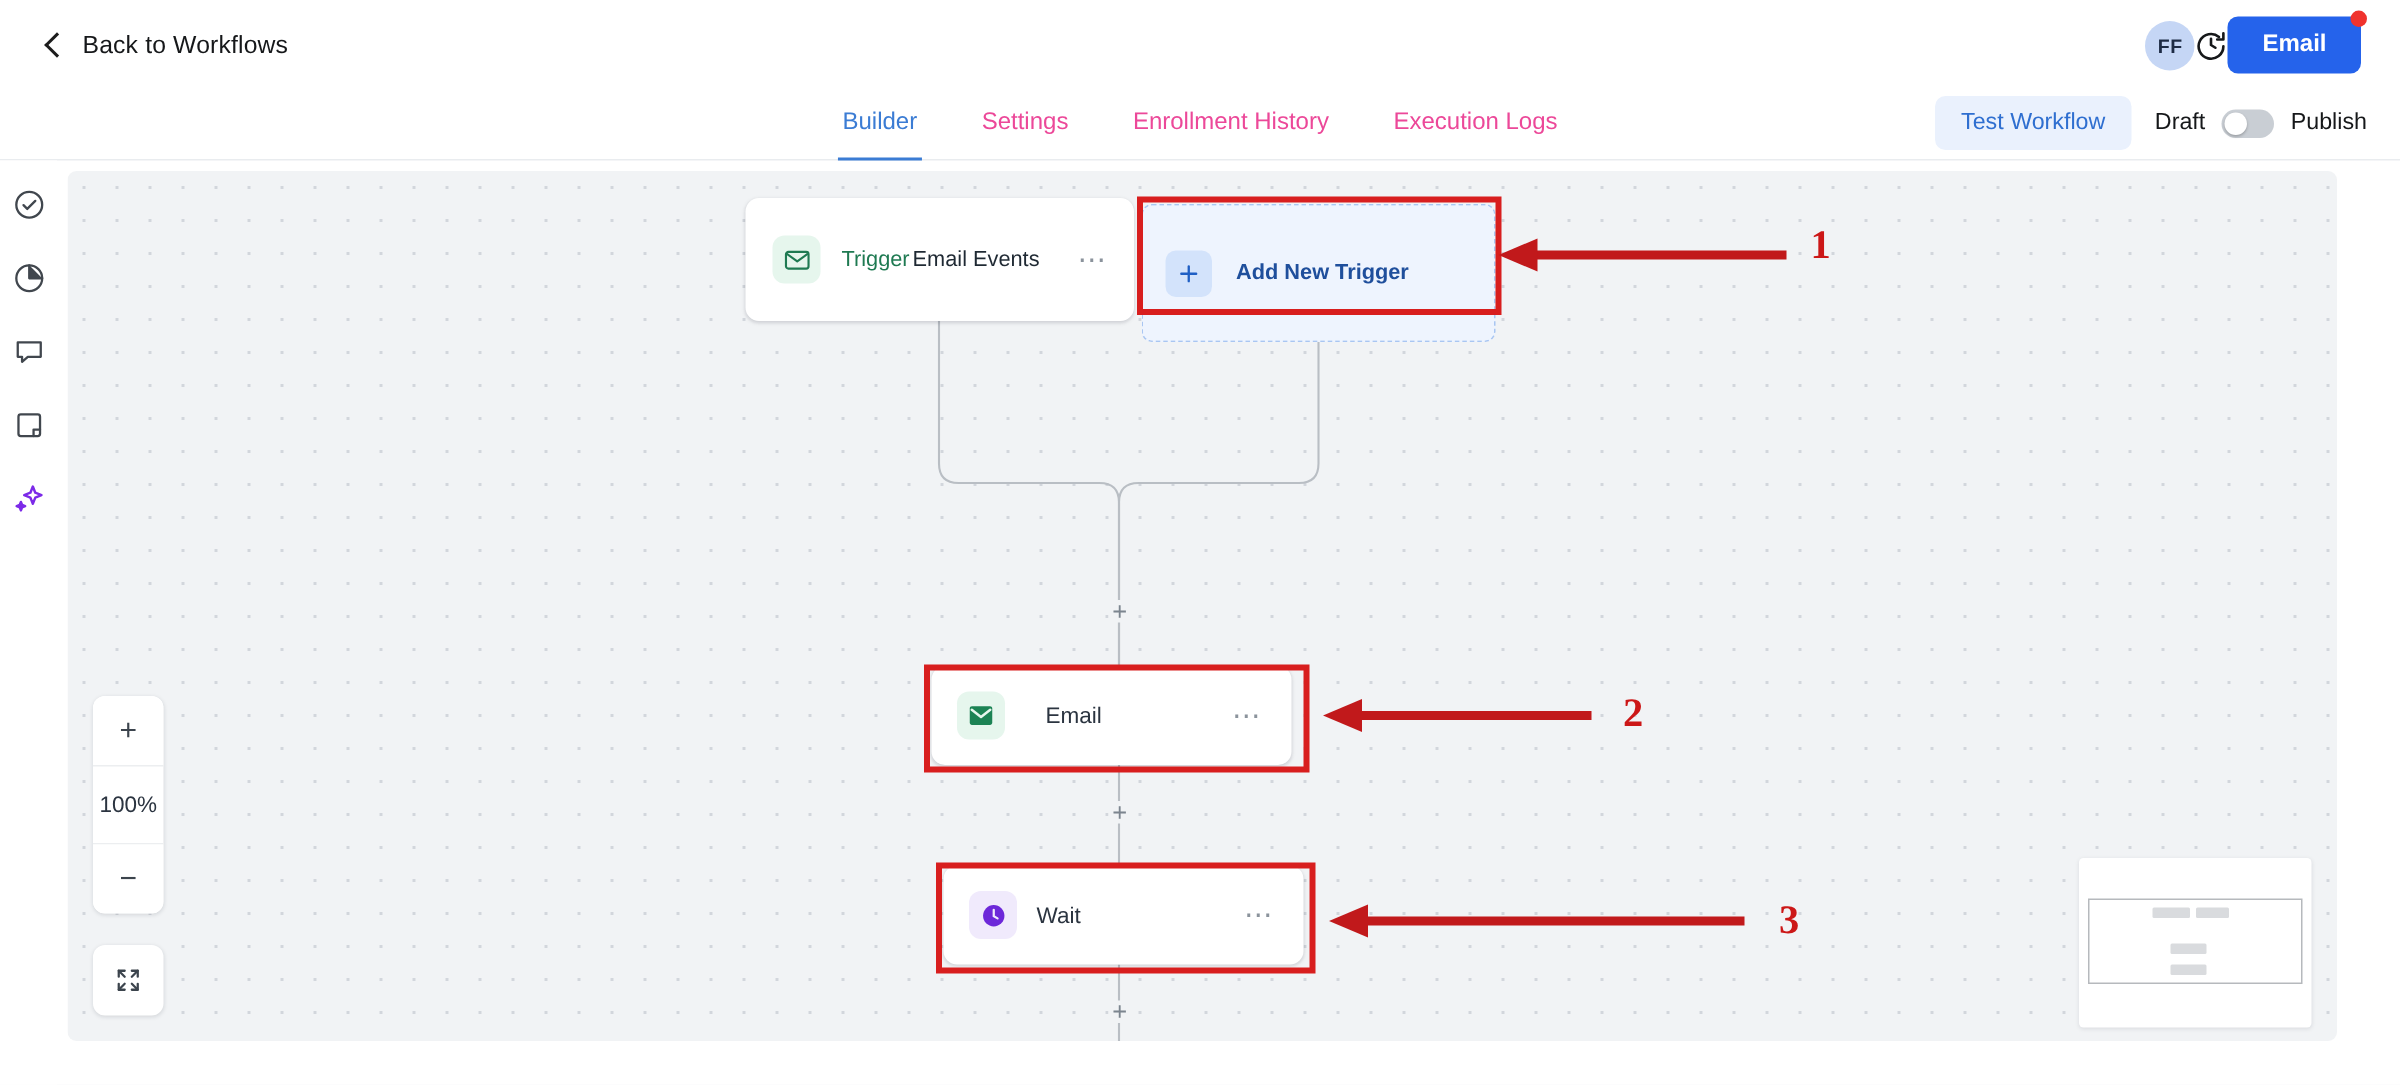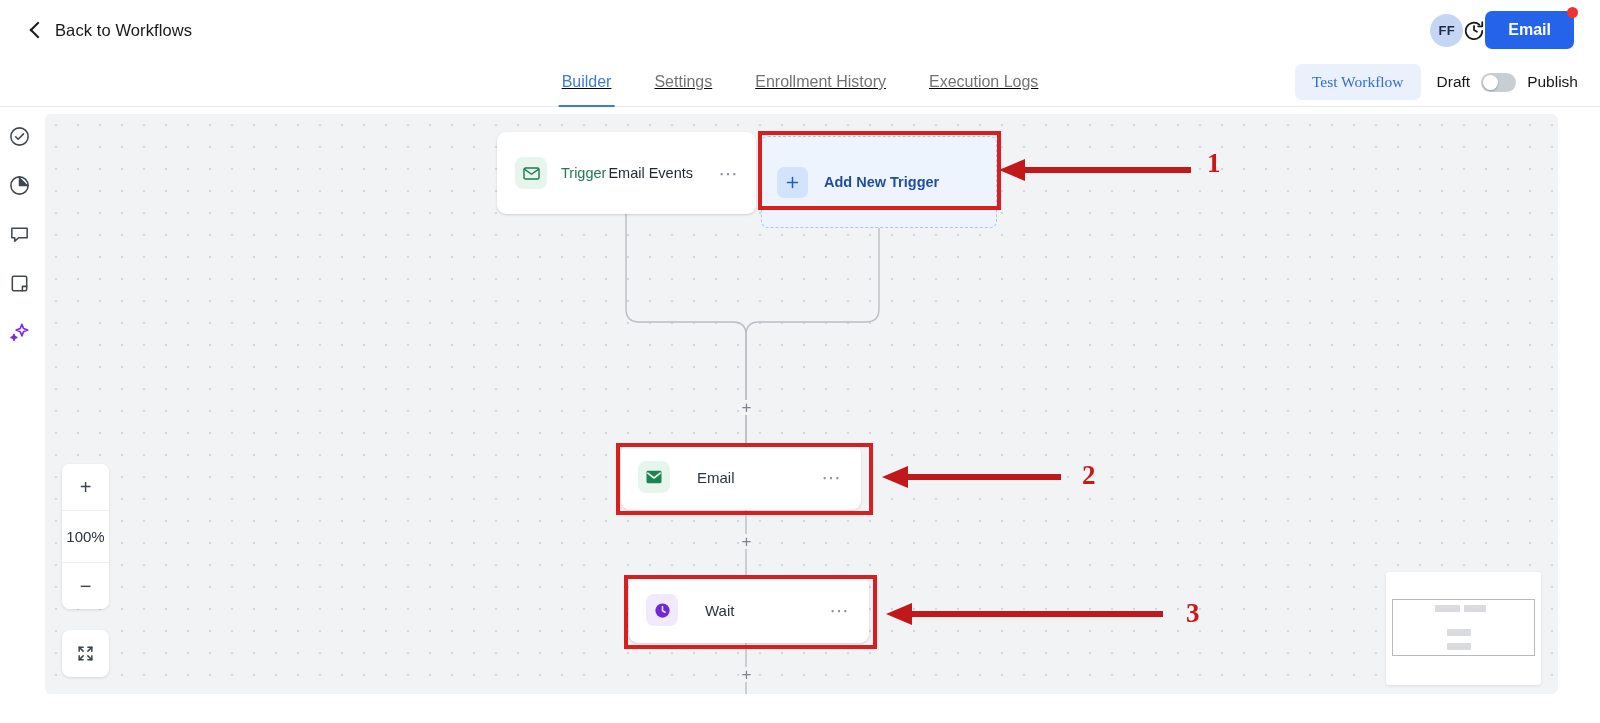--- a/index.html
+++ b/index.html
@@ -67,42 +67,42 @@
   
   .tabbar {
     position: absolute; top: 57px; left: 0;
     width: 1600px; height: 50px;
     background: #ffffff;
     border-bottom: 1px solid #e9ecef;
   }
   .tabs {
     position: absolute; left: 50%; transform: translateX(-50%);
     top: 0; height: 50px;
-    display: flex; align-items: center; gap: 37px; text-decoration: underline;
+    display: flex; align-items: center; gap: 37px;
   }
   .tab {
-    font-size: 16px; color: #737373; cursor: pointer;
+    font-size: 16px; color: #ec4899; cursor: pointer;
     height: 50px; display: flex; align-items: center;
     position: relative; padding: 0 3px;
   }
   .tab.active { color: #3b7cd4; }
   .tab.active::after {
     content: ""; position: absolute; bottom: 0; left: 0; right: 0;
     height: 2.5px; background: #3b7cd4;
   }
   .tabbar-right {
     position: absolute; right: 22px; top: 0; height: 50px;
     display: flex; align-items: center; gap: 16px;
   }
   .test-btn {
     background: #eaf1fd; color: #2f6fd0;
     font-size: 15.5px; font-weight: 500;
     border: none; border-radius: 7px;
     padding: 9px 17px; cursor: pointer;
-    font-family: Liberation Serif, serif;
+    font-family: Liberation Sans, sans-serif;
   }
   .toggle-group { display: flex; align-items: center; gap: 11px; }
   .toggle-label { font-size: 15.5px; color: #16181a; }
   .toggle {
     width: 35px; height: 19px; border-radius: 10px;
     background: #c9ced4; position: relative; cursor: pointer;
     flex: none;
   }
   .toggle .knob {
     position: absolute; top: 2px; left: 2px;
@@ -187,21 +187,21 @@
   .add-trigger-text { font-size: 14.5px; color: #1f4f9c; font-weight: 700; }
 
   
   #node-email {
     left: 576px; top: 330px; width: 240px; height: 66px;
     padding: 0 19px 0 17px; gap: 17px;
   }
   
   #node-wait {
     left: 584px; top: 463px; width: 240px; height: 66px;
-    padding: 0 19px 0 17px; gap: 17px;
+    padding: 0 19px 0 17px; gap: 3px;
   }
 
   
   .conn-plus {
     position: absolute;
     width: 15px; height: 15px;
     color: #7c858f;
     font-size: 17px; line-height: 15px; text-align: center;
     background: #f1f3f5;
     cursor: pointer; user-select: none;

